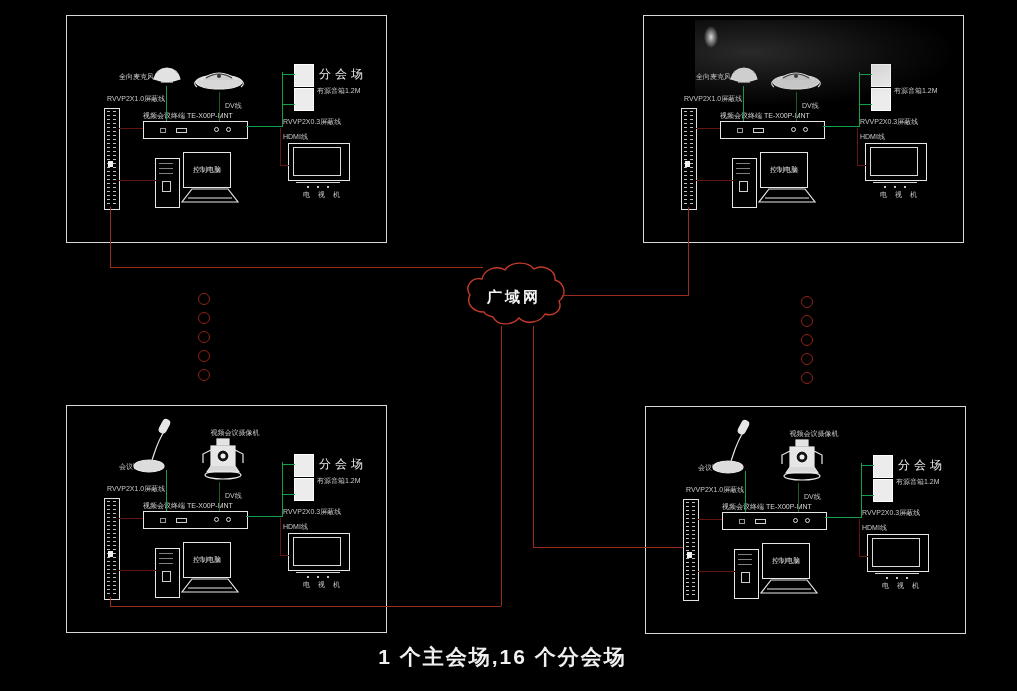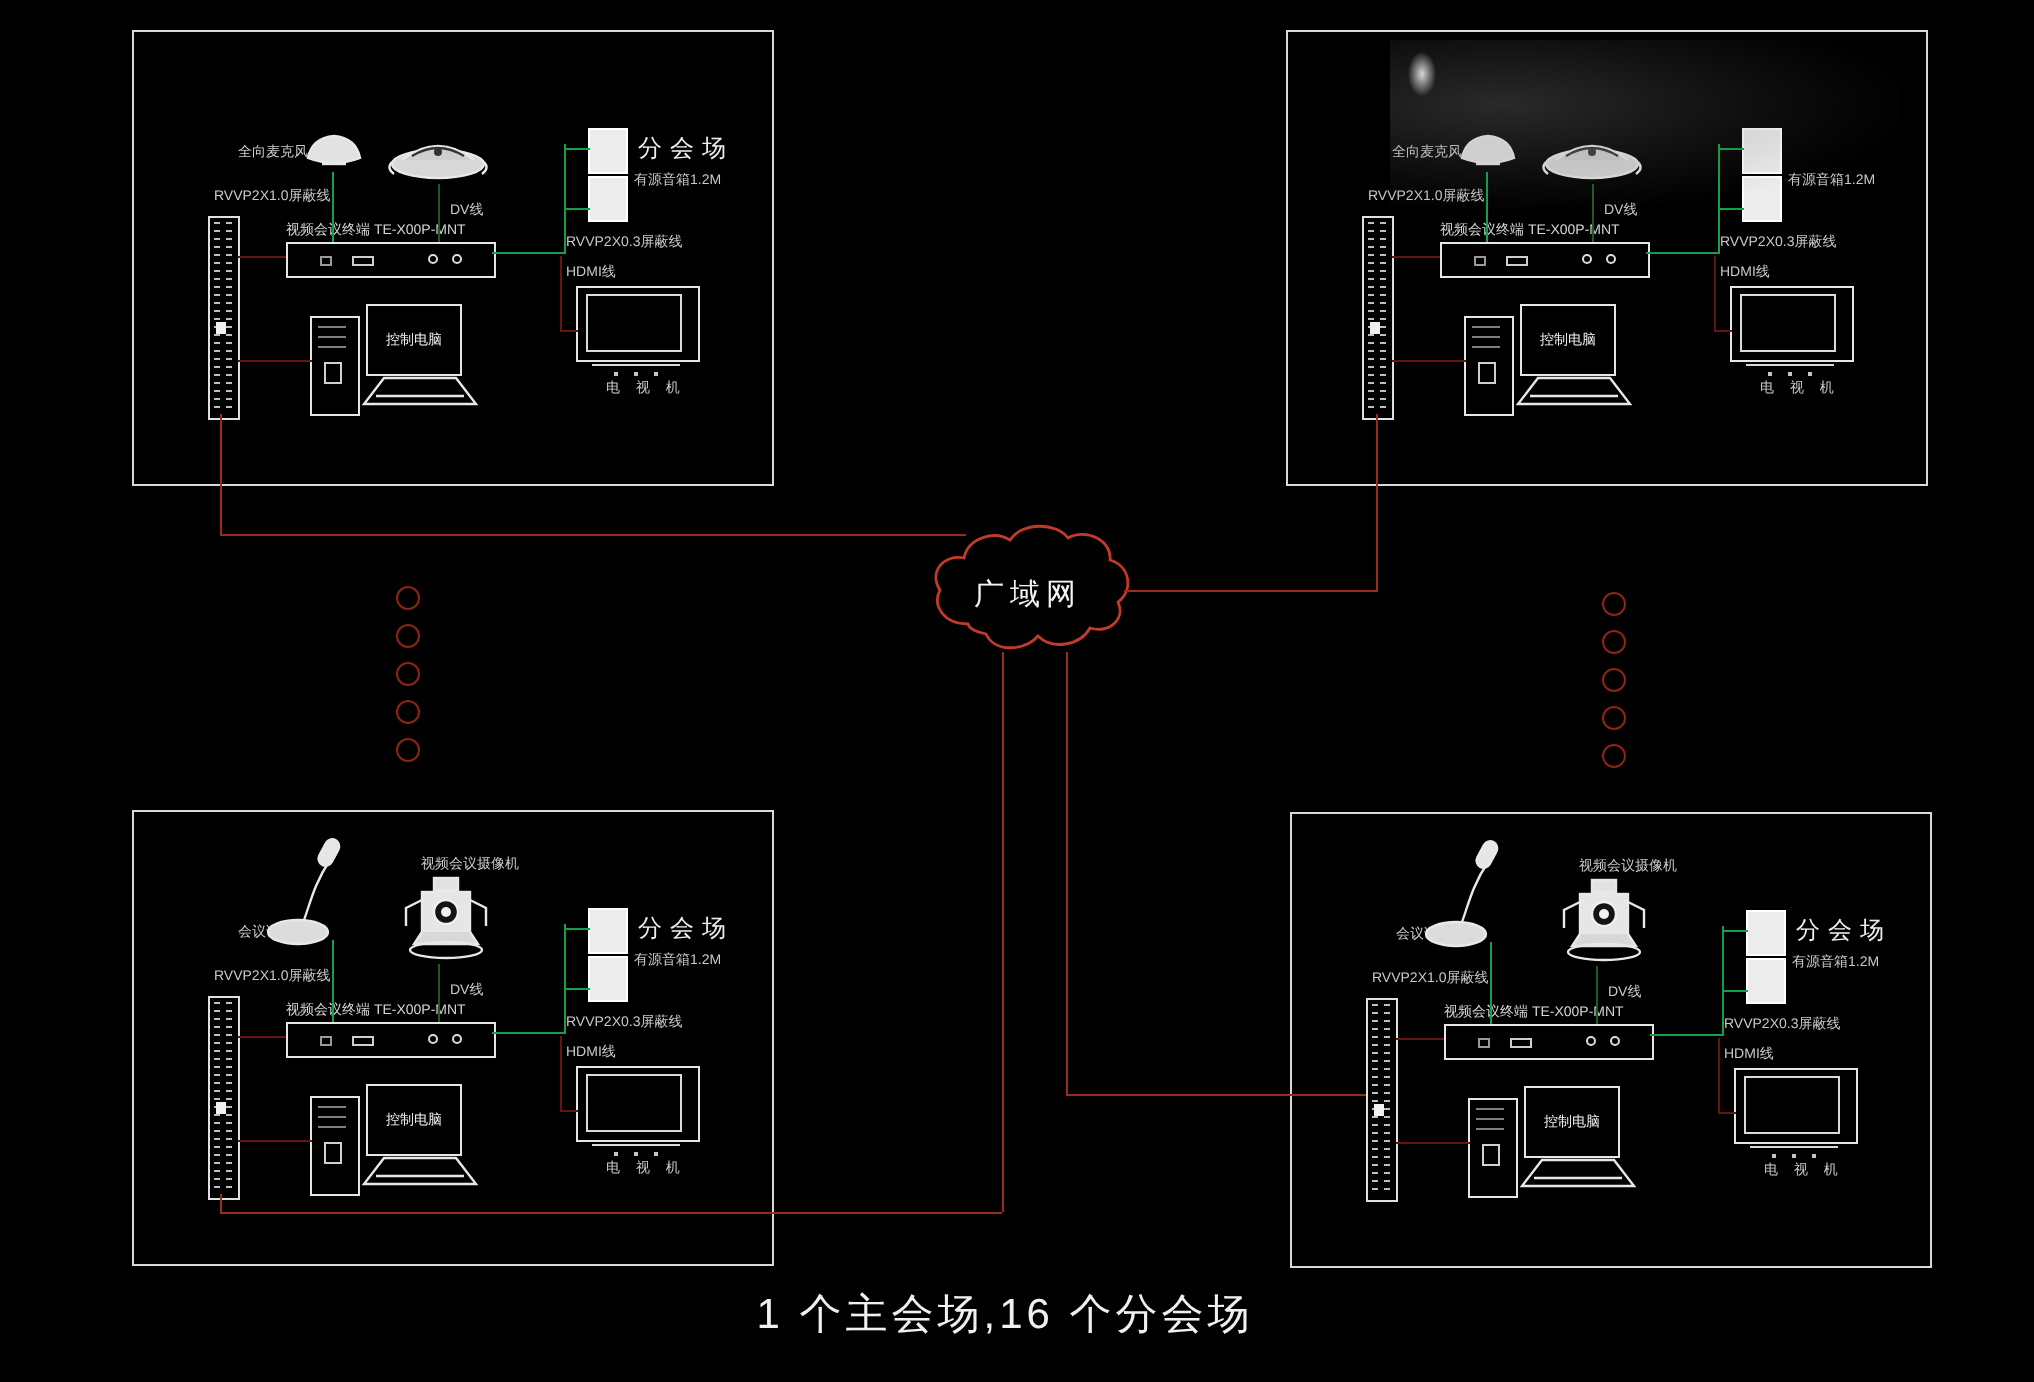--- a/index.html
+++ b/index.html
@@ -1,18 +1,18 @@
 <!DOCTYPE html>
 <html><head>
 <meta charset="utf-8">
 <style>
   html,body{margin:0;padding:0;background:#000;}
   body{position:relative;width:1017px;height:691px;overflow:hidden;
        font-family:"Liberation Sans","DejaVu Sans",sans-serif;color:#ddd;}
-  .abs{position:absolute;}
+  .abs{position:absolute;font-weight:bold;}
 
   
   .venue{position:absolute;width:319px;height:226px;border:1px solid #d8d8d8;}
   .venue > *{position:absolute;}
   .v-title{left:252px;top:14px;color:#ededed;font-size:12px;letter-spacing:4px;white-space:nowrap;margin-top:36px;}
   .lbl{color:#c9c9c9;font-size:7px;line-height:1;white-space:nowrap;}
   .mic-lbl{left:52px;top:57px;}
   .cable1{left:40px;top:79px;}
   .cam-lbl{left:124px;top:23px;width:88px;text-align:center;}
   .dv-lbl{left:158px;top:86px;}

